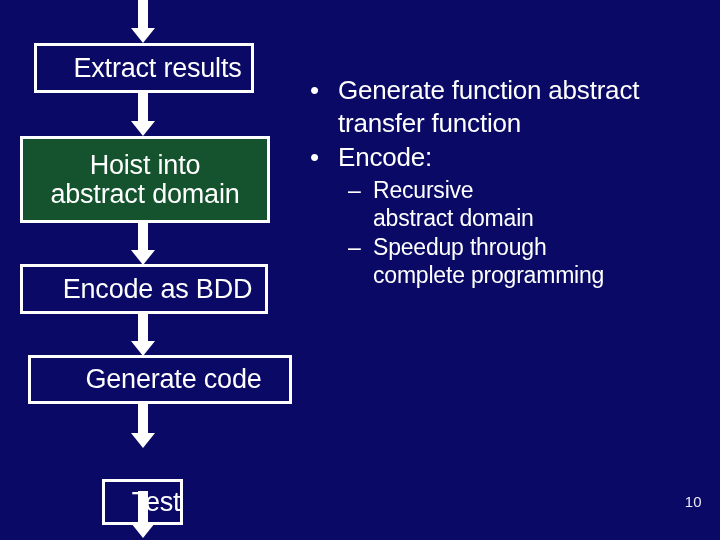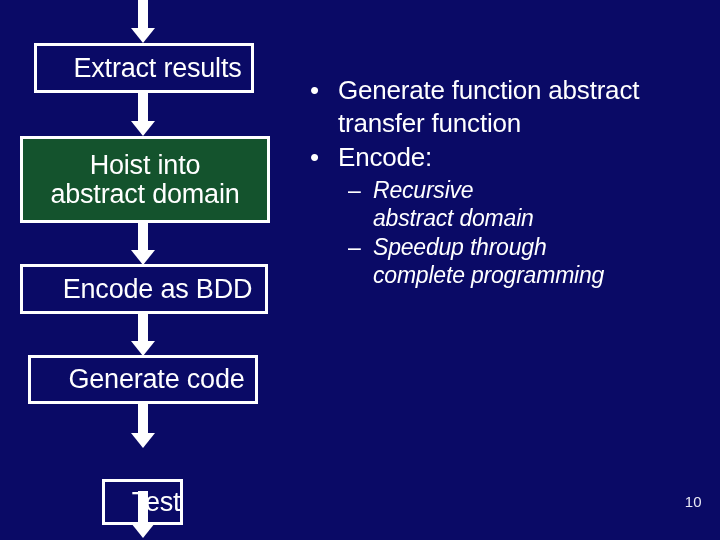--- a/index.html
+++ b/index.html
@@ -33,21 +33,21 @@
     line-height: 1.06;
     white-space: pre-line;
     letter-spacing: -0.2px;
   }
   .flow-box.plain { background: transparent; padding-left: 27px; }
   .flow-box.filled { background: #14532d; border-color: #ffffff; }
 
   #box-extract   { left: 34px;  top: 43px;  width: 220px; height: 50px;  font-size: 27px; }
   #box-hoist     { left: 20px;  top: 136px; width: 250px; height: 87px;  font-size: 27px; }
   #box-encode    { left: 20px;  top: 264px; width: 248px; height: 50px;  font-size: 27px; }
-  #box-generate  { left: 28px;  top: 355px; width: 230px; height: 49px;  font-size: 27px; }
+  #box-generate  { left: 28px;  top: 355px; width: 264px; height: 49px;  font-size: 27px; }
   #box-test      { left: 102px; top: 447px; width: 81px;  height: 46px;  font-size: 27px; margin-top: 32px; }
 
   
   .arrow {
     position: absolute;
     width: 24px;
   }
   .arrow .shaft {
     position: absolute;
     left: 7px;
@@ -119,21 +119,21 @@
     padding-left: 73px;
     letter-spacing: -0.2px;
   }
   .bullet-l2 .marker {
     position: absolute;
     left: 48px;
     top: 0;
     font-size: 23px;
     line-height: 1.24;
   }
-  .bullet-l2 .txt { display: block; font-style: italic; }
+  .bullet-l2 .txt { display: block; }
 
   
   #page-number {
     position: absolute;
     right: 18px;
     bottom: 30px;
     color: #e8e8f4;
     font-size: 15px;
     letter-spacing: 0.3px;
     text-align: right;

